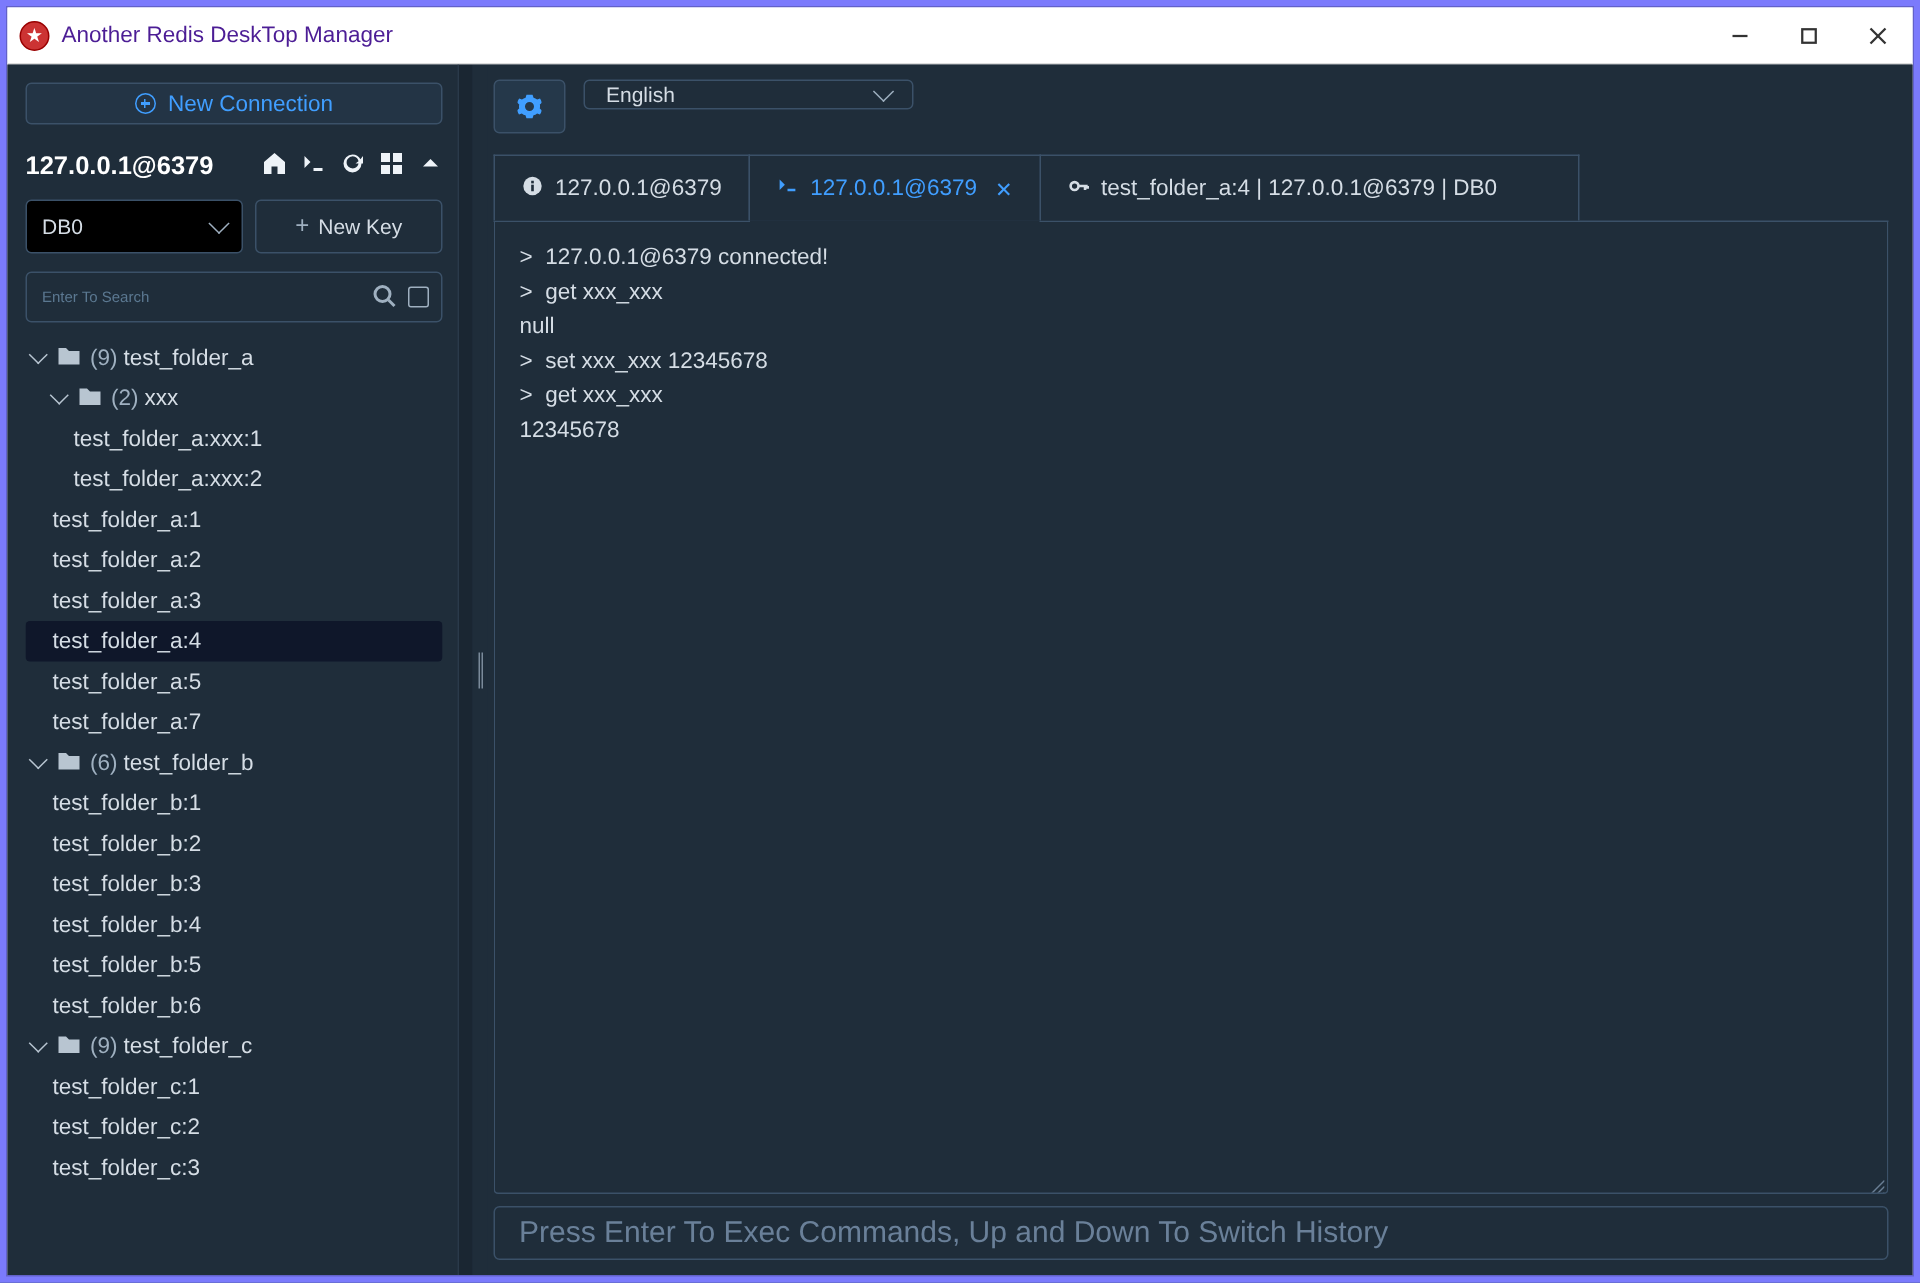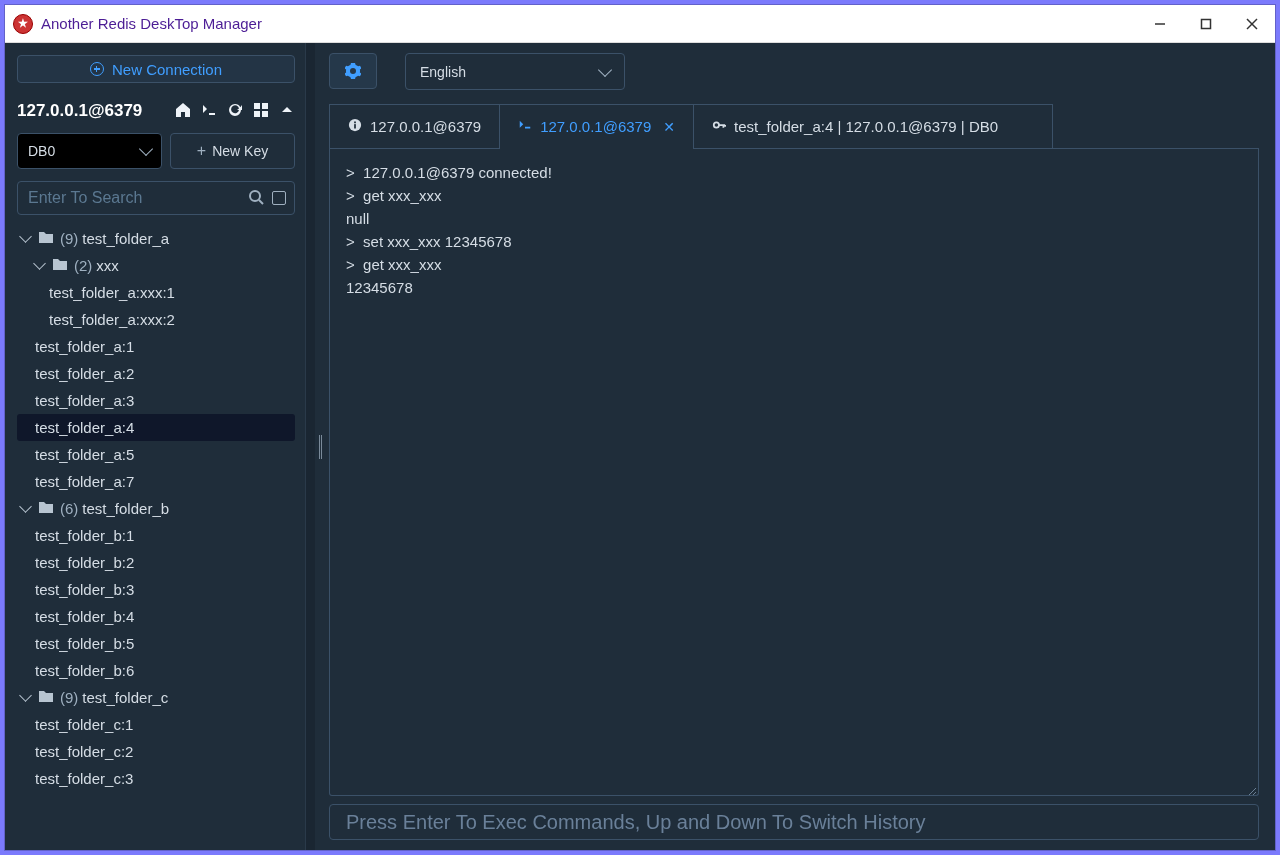--- a/index.html
+++ b/index.html
@@ -21,41 +21,41 @@
 .connrow{display:flex;align-items:center;gap:10px;padding:4px 0 12px;}
 .connname{font-size:17px;font-weight:600;color:#fff;flex:1;}
 .icn{color:#eef3f8;font-size:15px;}
 .icn svg{width:16px;height:16px;fill:#eef3f8;}
 .row2{display:flex;gap:8px;margin-bottom:12px;}
 .select{flex:1;border:1px solid #3b5168;background:#000000;border-radius:4px;height:36px;display:flex;align-items:center;padding:0 10px;color:#d5dde5;justify-content:space-between;}
 .chev{width:10px;height:10px;border-right:1.5px solid #9fb0c0;border-bottom:1.5px solid #9fb0c0;transform:rotate(45deg);margin-top:-4px;}
 .newkey{flex:1;border:1px solid #3b5168;border-radius:4px;height:36px;display:flex;align-items:center;justify-content:center;gap:6px;color:#d5dde5;}
 .newkey .pl{color:#9fb0c0;font-size:16px;font-weight:300;}
 .search{border:1px solid #3b5168;border-radius:4px;height:34px;display:flex;align-items:center;padding:0 8px;gap:8px;margin-bottom:10px;}
-.search input{flex:1;background:none;border:none;outline:none;color:#d5dde5;font-size:16px;}
+.search input{flex:1;background:none;border:none;outline:none;color:#d5dde5;font-size:10px;}
 .search input::placeholder{color:#5b7891;}
 .srchic svg{width:16px;height:16px;stroke:#9fb0c0;fill:none;stroke-width:2;}
 .chk{width:14px;height:14px;border:1.5px solid #9fb0c0;border-radius:2px;}
 .tree{flex:1;overflow:hidden;}
 .tnode{display:flex;align-items:center;height:27px;padding-left:4px;gap:4px;color:#d5dde5;font-size:15px;}
 .tnode.l1{padding-left:18px;}
 .tnode.l2{padding-left:32px;}
 .tnode.sel{background:#0f172a;border-radius:3px;}
 .car{width:9px;height:9px;border-right:1.5px solid #b8c5d1;border-bottom:1.5px solid #b8c5d1;transform:rotate(45deg);margin-right:4px;margin-top:-4px;}
 .fld{color:#9fb0c0;margin-right:2px;}
 .fld svg{width:16px;height:14px;fill:#b8c5d1;}
 .cnt{color:#9fb0c0;}
 .scrolltrack{width:10px;background:#1a2632;border-left:1px solid #2a3a4a;}
 .splitter{width:10px;background:#1f2d3a;display:flex;align-items:center;justify-content:center;}
 .grip{width:3px;height:24px;border-left:1px solid #7a8a9a;border-right:1px solid #7a8a9a;}
 .main{flex:1;background:#1f2d3a;display:flex;flex-direction:column;padding:10px 16px 10px 4px;overflow:hidden;}
 .toprow{display:flex;gap:12px;margin-bottom:14px;}
 .gearbtn{width:48px;height:36px;border:1px solid #3b5168;background:#25384a;border-radius:4px;display:flex;align-items:center;justify-content:center;}
 .gearbtn svg{width:16px;height:16px;fill:#409eff;}
-.langsel{width:220px;height:37px;border:1px solid #3b5168;border-radius:4px;display:flex;align-items:center;padding:0 14px;color:#d5dde5;justify-content:space-between;margin-left:16px;}
+.langsel{width:220px;height:20px;border:1px solid #3b5168;border-radius:4px;display:flex;align-items:center;padding:0 14px;color:#d5dde5;justify-content:space-between;}
 .tabs{display:flex;border-bottom:1px solid #3b5168;}
 .tab{border:1px solid #3b5168;border-bottom:none;padding:0 18px;height:44px;display:flex;align-items:center;gap:8px;color:#d5dde5;font-size:15px;background:#1f2d3a;margin-right:-1px;}
 .tab.active{color:#409eff;background:#1f2d3a;position:relative;}
 .tab.active:after{content:"";position:absolute;left:0;right:0;bottom:-1px;height:1px;background:#1f2d3a;}
 .tab:last-child{flex:1;max-width:360px;}
 .tabic svg{width:14px;height:14px;fill:currentColor;}
 .tabx{color:#409eff;margin-left:4px;font-size:14px;}
 .console{flex:1;border:1px solid #3b5168;border-top:none;margin-bottom:8px;padding:12px 16px;color:#d5dde5;font-size:15px;line-height:23px;overflow:auto;position:relative;border-radius:0 0 3px 3px;}
 .cline{white-space:pre;}
 .resize{position:absolute;right:2px;bottom:2px;width:12px;height:12px;}

